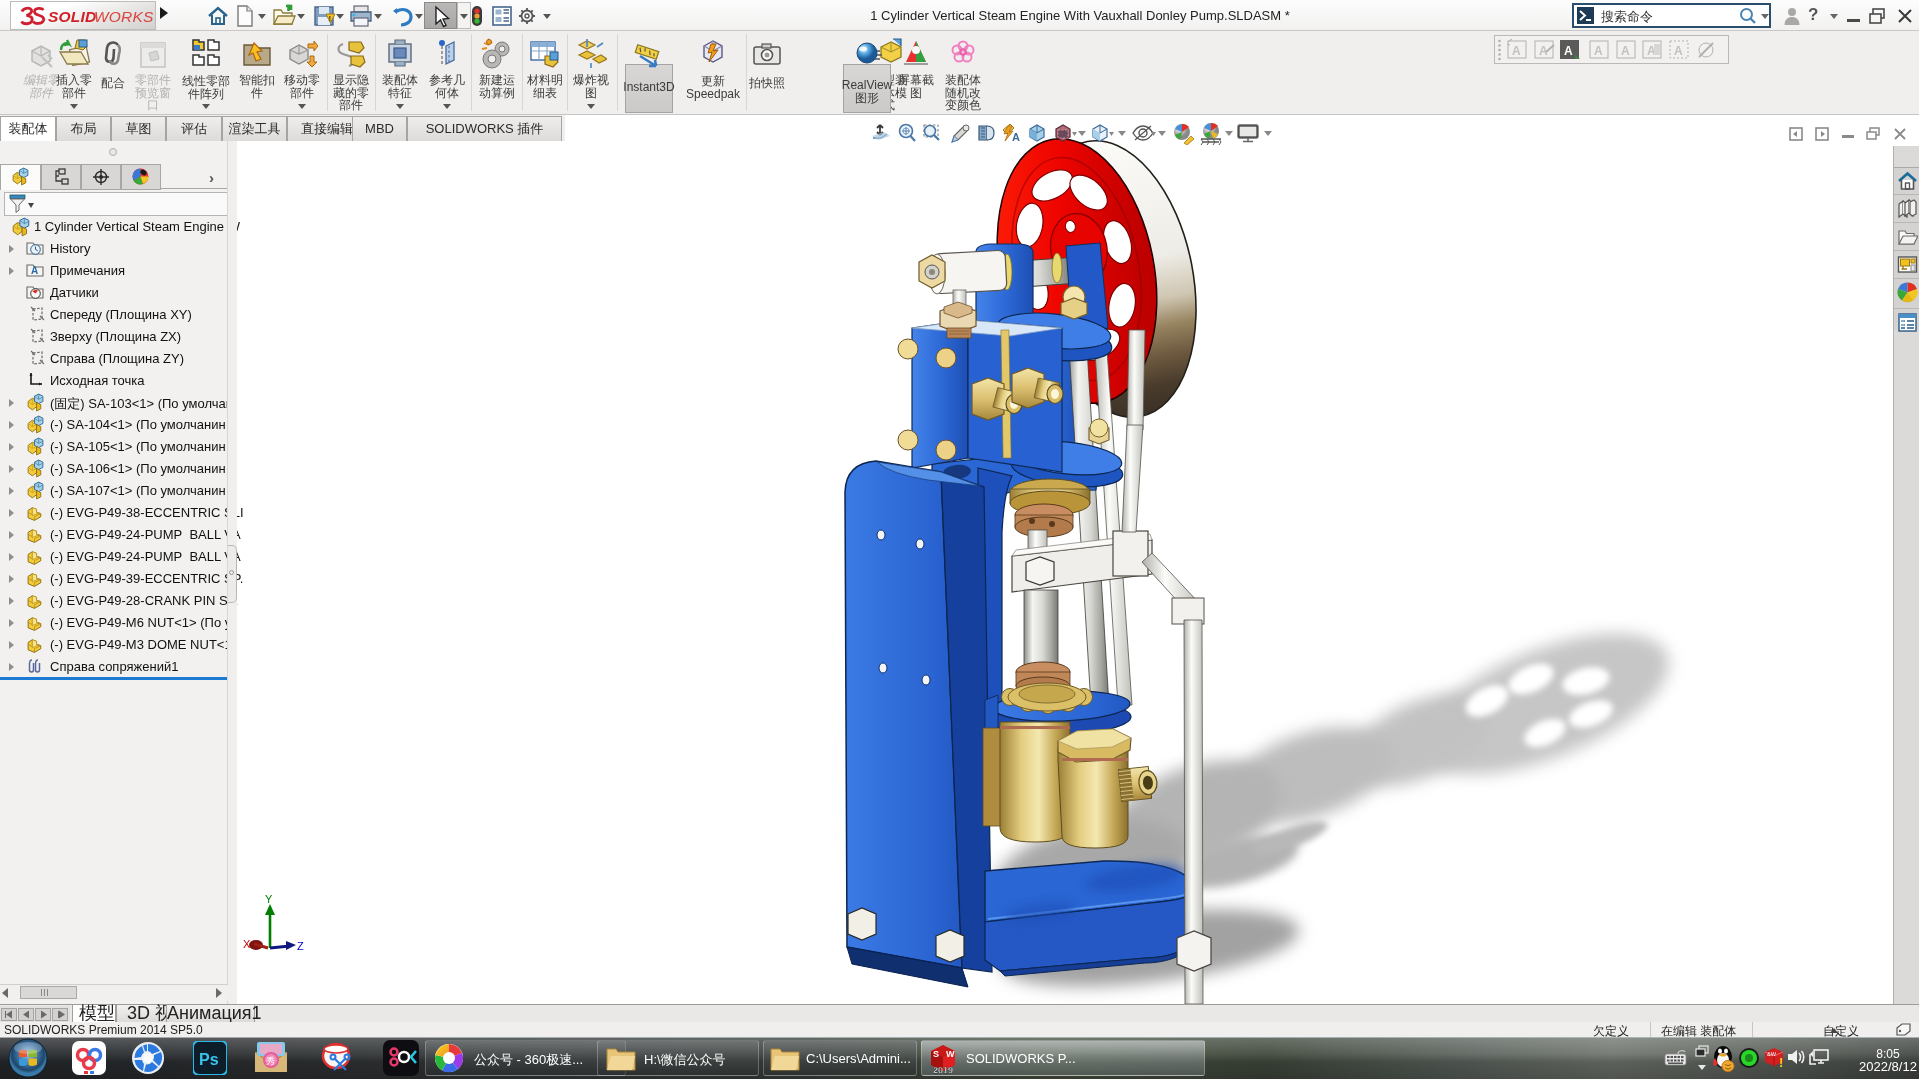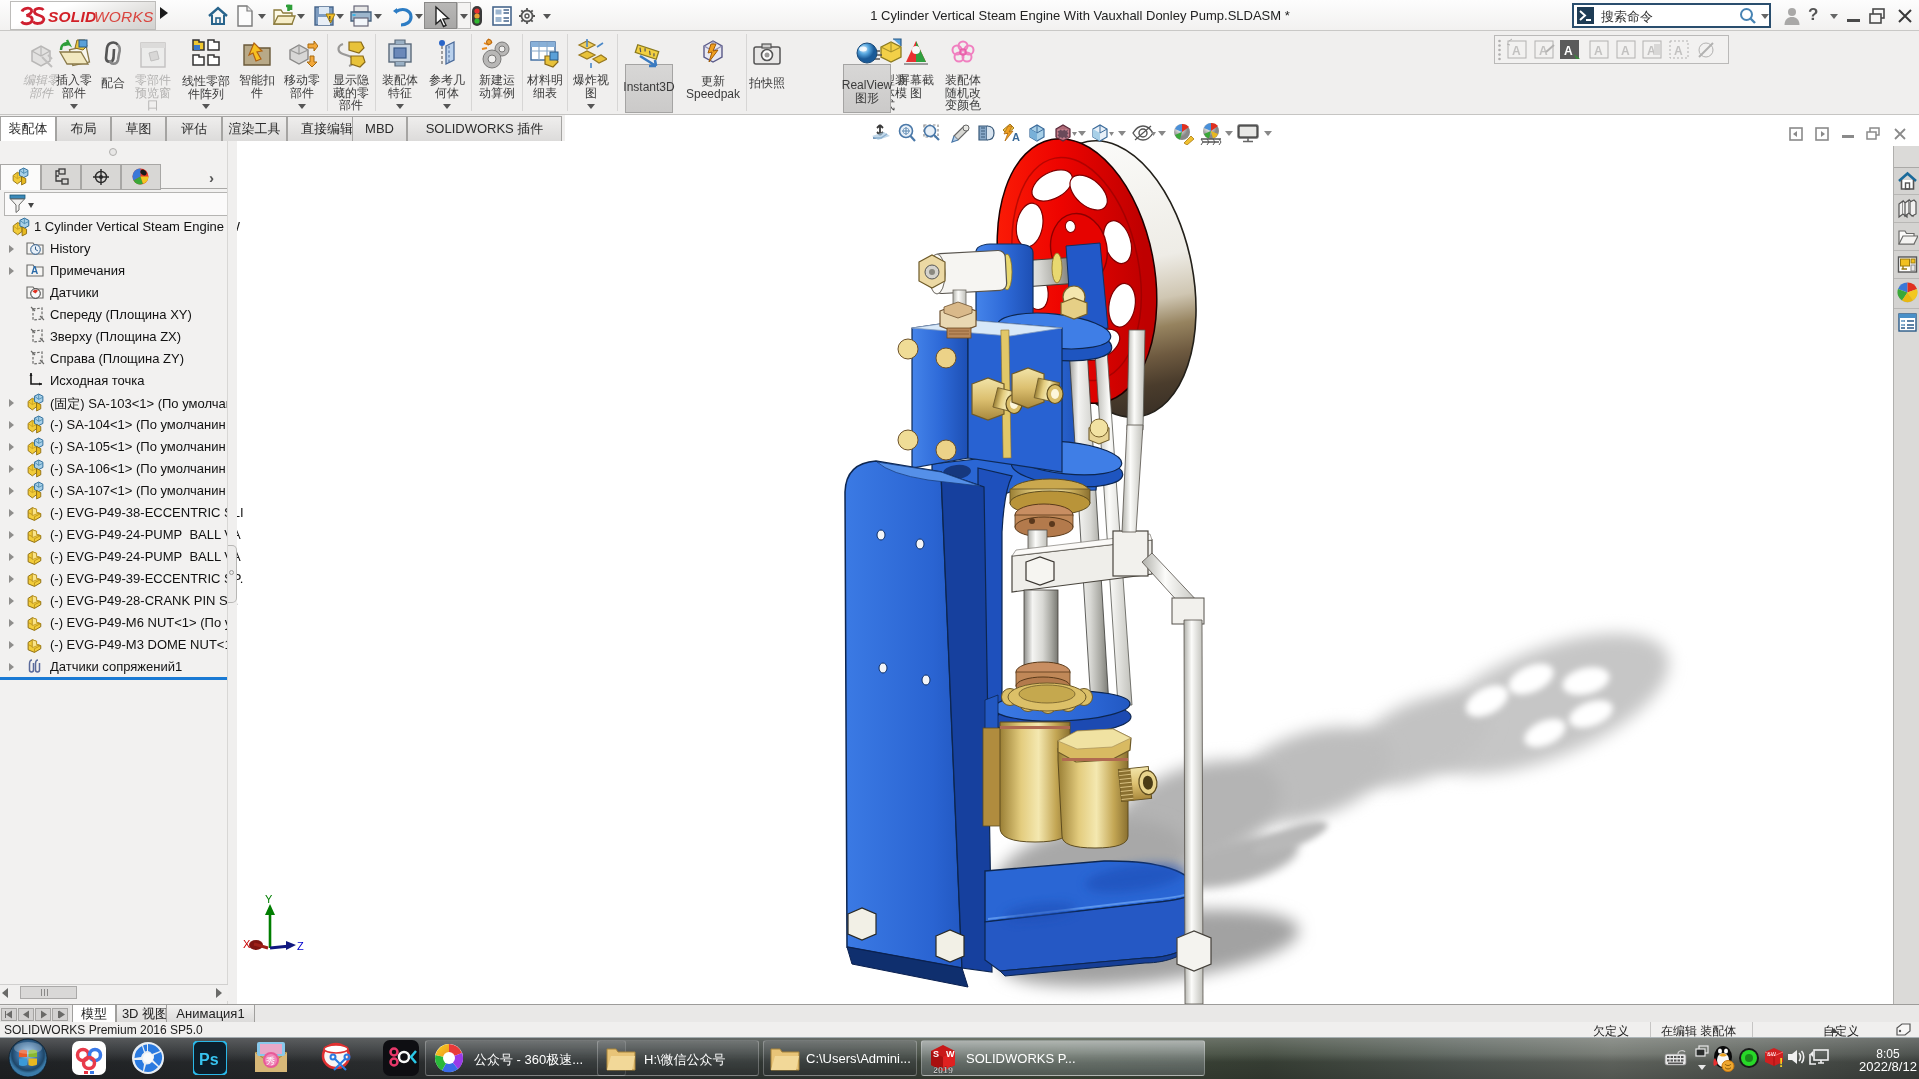--- a/index.html
+++ b/index.html
@@ -31,21 +31,21 @@
 #rightbar { left:1893px; top:146px; width:26px; height:858px; background:#dbdad8; border-left:1px solid #b0afad; }
 
 .ptab { position:absolute; top:23px; height:26px; background:#d8d7d5; border:1px solid #a8a7a5; }
 .ptab.active { background:#fbfbfa; border-bottom:0; }
 .tree-row { position:absolute; left:0; width:228px; height:22px; font-size:13px; color:#111; white-space:nowrap; }
 .tree-row .exp { position:absolute; left:9px; top:7px; width:0; height:0; border-top:4px solid transparent; border-bottom:4px solid transparent; border-left:5px solid #8f8e8c; }
 .tree-row .lbl { position:absolute; left:50px; top:3px; }
 .tree-row .ticon { position:absolute; left:26px; top:1px; }
 
 #doctabs { left:0; top:1004px; width:1919px; height:18px; background:#e9e8e7; border-top:1px solid #9d9c9a; }
-.dtab { position:absolute; top:0; height:18px; background:linear-gradient(#f2f1f0,#dcdbda); border:1px solid #a09f9d; border-top:0; font-size:13px; color:#222; text-align:center; line-height:17px; }
+.dtab { position:absolute; top:0; height:18px; background:linear-gradient(#f2f1f0,#dcdbda); border:1px solid #a09f9d; border-top:0; font-size:18px; color:#222; text-align:right; line-height:17px; }
 .dtab.active { background:#fff; }
 
 #statusbar { left:0; top:1022px; width:1919px; height:15px; background:#f0efee; font-size:12px; color:#222; }
 
 #taskbar { left:0; top:1037px; width:1919px; height:42px; background:linear-gradient(#3a3d3c,#1f2221 20%,#2a2d2b 70%,#141615); }
 .tkbtn { position:absolute; top:3px; height:36px; border:1px solid rgba(255,255,255,0.25); border-radius:3px; background:linear-gradient(rgba(255,255,255,0.18),rgba(255,255,255,0.05) 45%,rgba(0,0,0,0.12)); color:#fff; font-size:13px; }
 svg text { font-family:"Liberation Sans", sans-serif; }
 </style>
 </head>
 <body>
@@ -969,21 +969,21 @@
         <div class="lbl">(-) EVG-P49-M3 DOME NUT&lt;1</div>
       </div>
     <div class="tree-row" style="top:515px">
         <div class="exp"></div>
         <svg class="ticon" style="left:27px" width="18" height="18" viewBox="0 0 18 18">
           <g fill="none" stroke="#5a6a9a" stroke-width="1.5">
             <path d="M5 3 C3 3 2.5 5 2.5 7 L2.5 13 C2.5 15.5 6.5 15.5 6.5 13 L6.5 6"></path>
             <path d="M11 3 C9 3 8.5 5 8.5 7 L8.5 13 C8.5 15.5 12.5 15.5 12.5 13 L12.5 6"></path>
           </g>
         </svg>
-        <div class="lbl">Датчики сопряжений1</div>
+        <div class="lbl">Справа сопряжений1</div>
       </div>
     <div class="abs" style="left:0;top:536px;width:228px;height:3px;background:#1a7ad4;"></div>
     <div class="abs" style="left:227px;top:0;width:10px;height:863px;background:#f0efee;border-left:1px solid #d8d7d5;"></div>
     <div class="abs" style="left:0;top:843px;width:228px;height:17px;background:#f1f0ef;border-top:1px solid #d0cfce;">
       <div class="abs" style="left:2px;top:2px;width:0;height:0;border-top:5px solid transparent;border-bottom:5px solid transparent;border-right:6px solid #6a6a68;margin-top:1px;"></div>
       <div class="abs" style="left:20px;top:1px;width:57px;height:13px;background:#d9d8d7;border:1px solid #aaa9a8;"></div>
       <div class="abs" style="left:44px;top:4px;width:1px;height:7px;background:#8a8988;box-shadow:3px 0 0 #8a8988,-3px 0 0 #8a8988;"></div>
       <div class="abs" style="left:216px;top:3px;width:0;height:0;border-top:5px solid transparent;border-bottom:5px solid transparent;border-left:6px solid #6a6a68;"></div>
     </div>
     <div class="abs" style="left:228px;top:404px;width:9px;height:58px;background:#ecebea;border:1px solid #b8b7b5;border-left:0;border-radius:0 5px 5px 0;">
@@ -1059,21 +1059,21 @@
           <path d="M22 6.5 L28 2.5 L28 10.5 Z"></path>
           <path d="M46 6.5 L40 2.5 L40 10.5 Z"></path>
           <path d="M57 6.5 L63 2.5 L63 10.5 Z M63 3 L64 3 L64 10 L63 10 Z" transform="scale(-1,1) translate(-121,0)"></path>
         </g>
       </svg>
     <div class="dtab active" style="left:72px;width:44px;">模型</div>
     <div class="dtab" style="left:116px;width:58px;">3D 视图</div>
     <div class="dtab" style="left:166px;width:89px;">Анимация1</div>
   </div>
   <div id="statusbar" class="abs">
-    <div class="abs" style="left:4px;top:1px;">SOLIDWORKS Premium 2016 SP5.0</div>
+    <div class="abs" style="left:4px;top:1px;">SOLIDWORKS Premium 2014 SP5.0</div>
     <div class="abs" style="left:1593px;top:1px;">欠定义</div>
     <div class="abs" style="left:1650px;top:0;width:1px;height:15px;background:#c6c5c4;"></div>
     <div class="abs" style="left:1661px;top:1px;">在编辑 装配体</div>
     <div class="abs" style="left:1752px;top:0;width:1px;height:15px;background:#c6c5c4;"></div>
     <div class="abs" style="left:1775px;top:1px;margin-left:48px;">自定义</div>
     <div class="abs" style="left:1830px;top:6px;width:0;height:0;border-left:4px solid transparent;border-right:4px solid transparent;border-bottom:5px solid #444;"></div>
     <svg class="abs" style="left:1896px;top:1px" width="15" height="13" viewBox="0 0 15 13">
         <path d="M1 5 L6 1 L14 1 L14 8 L9 12 L1 12 Z" fill="#f8f7f6" stroke="#555" stroke-width="1.2"></path>
         <circle cx="4" cy="8" r="1.2" fill="#555"></circle>
       </svg>

